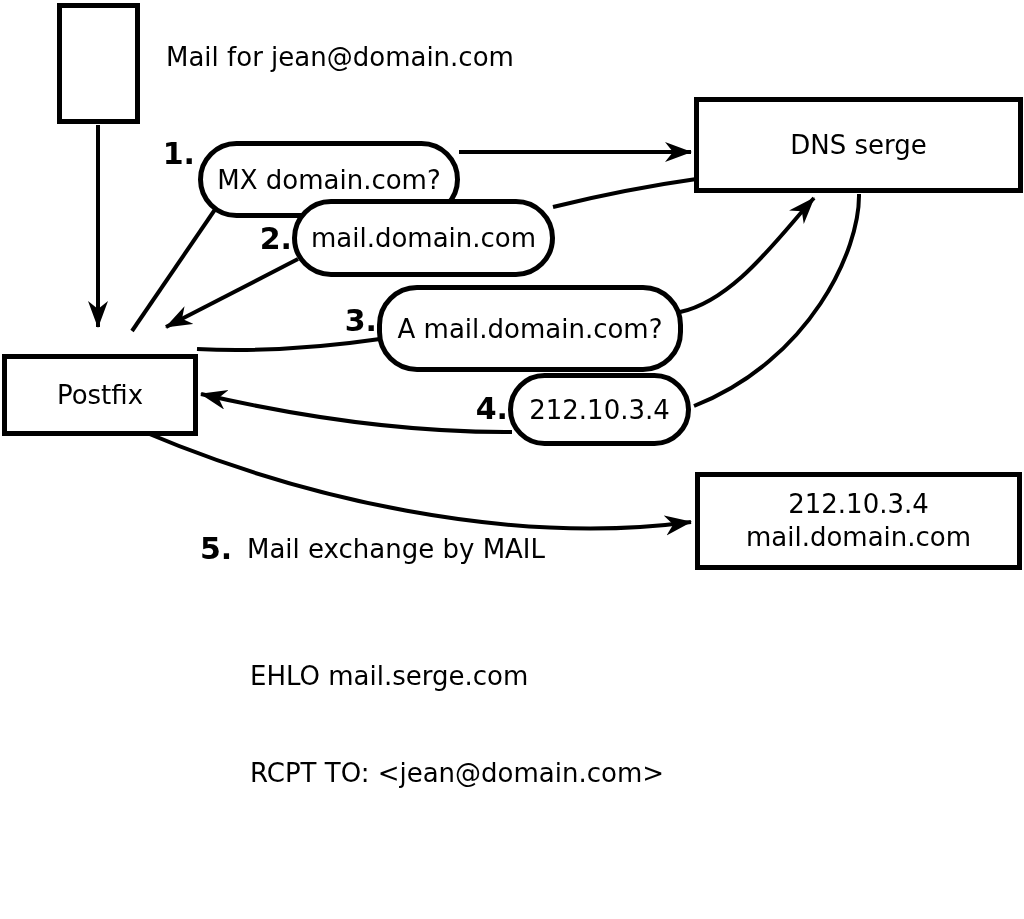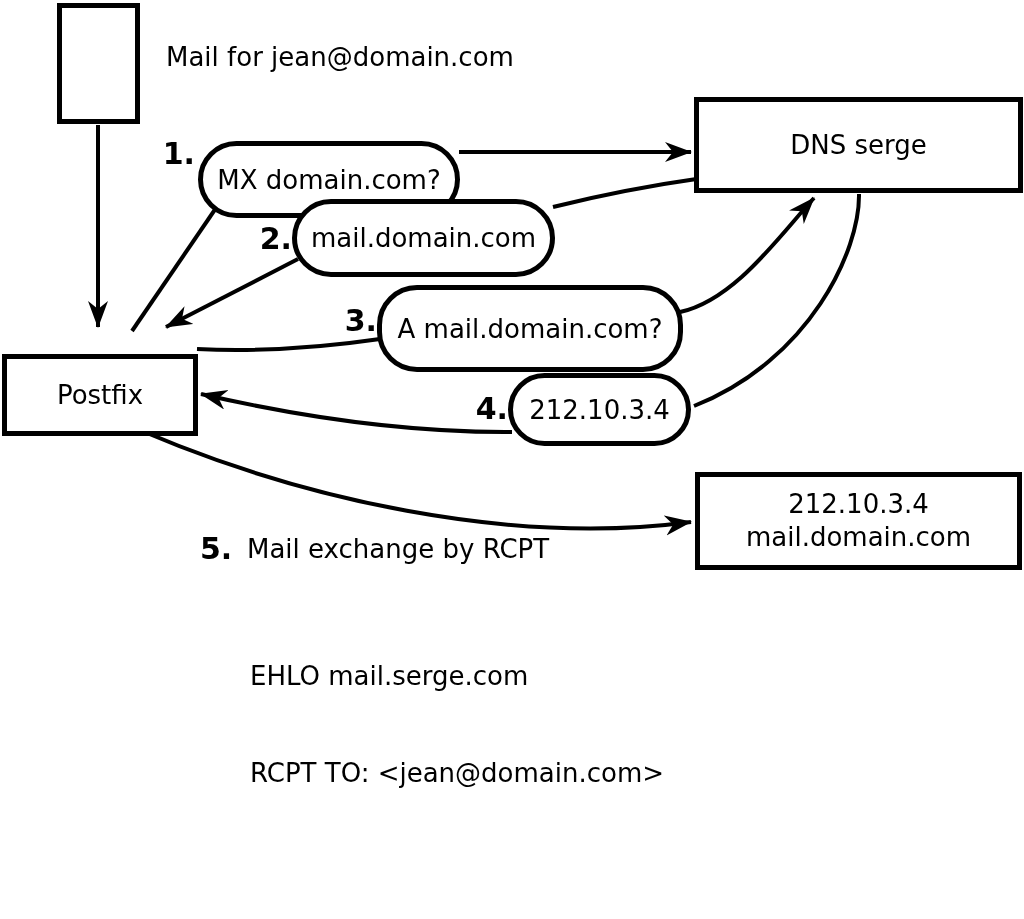--- a/index.html
+++ b/index.html
@@ -123,21 +123,21 @@
     <span>212.10.3.4</span>
   </div>
   <div class="num" style="left:475px; top:392px;">4.</div>
 
   <div class="node" style="left:695px; top:472px; width:327px; height:98px; flex-direction:column;">
     <div class="mail-server-line">212.10.3.4</div>
     <div class="mail-server-line">mail.domain.com</div>
   </div>
 
   <div class="num" style="left:200px; top:532px; text-align:left;">5.</div>
-  <div class="freetext" style="left:247px; top:534px;">Mail exchange by RCPT</div>
+  <div class="freetext" style="left:247px; top:534px;">Mail exchange by MAIL</div>
 
   <div id="smtp-block">
     <div class="smtp-line">EHLO mail.serge.com</div>
     <div class="smtp-line">RCPT TO: &lt;jean@domain.com&gt;</div>
     
     
     
     
     
     

